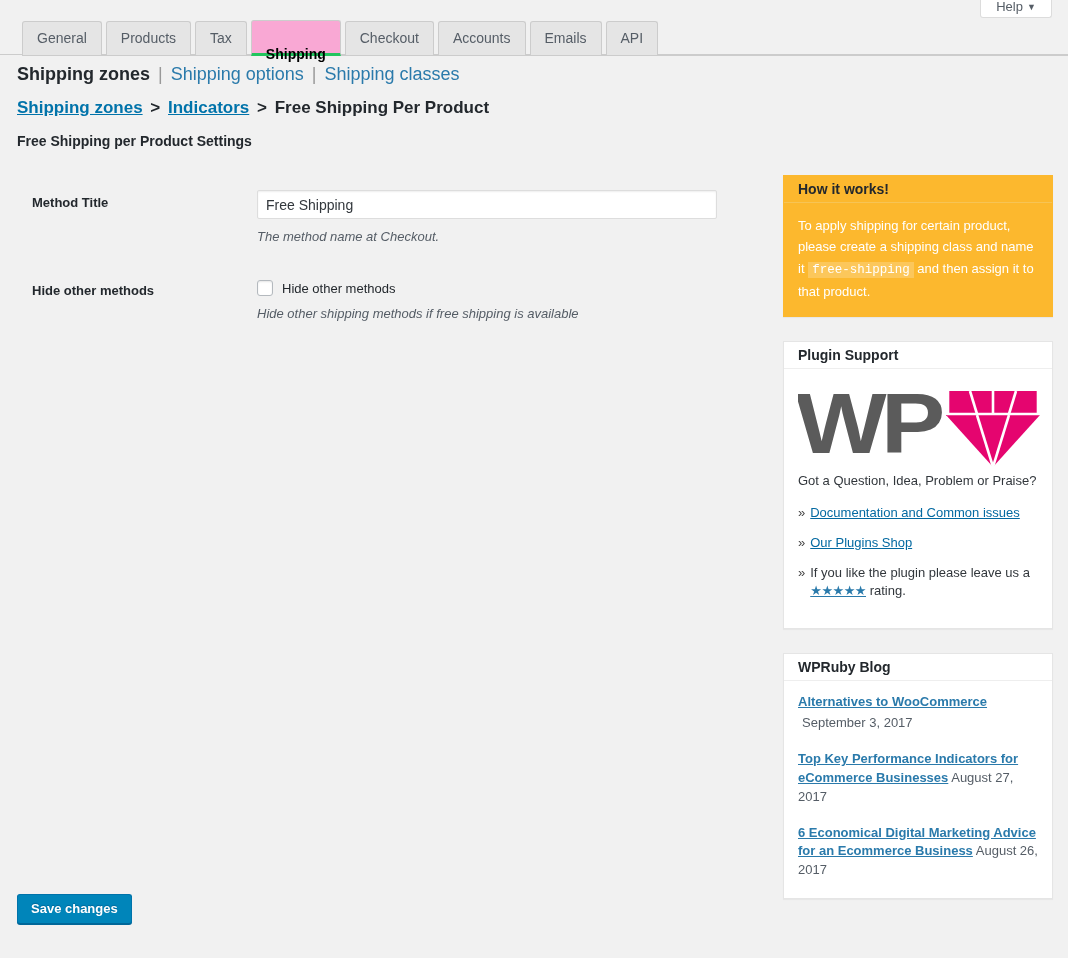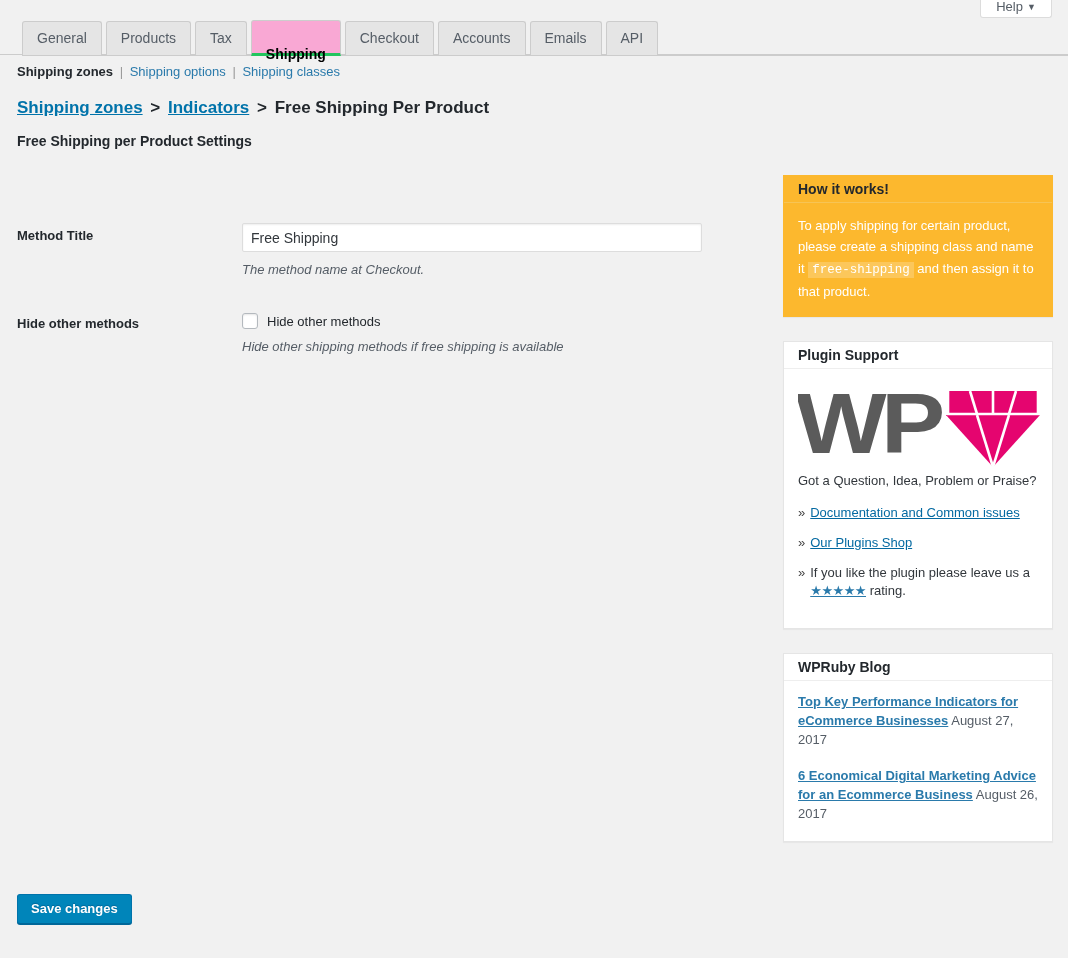--- a/index.html
+++ b/index.html
@@ -89,21 +89,21 @@
     padding-top: 25px;
     border-bottom: 3px solid #22c55e;
     margin-bottom: -1px;
   }
 
   
   #subnav {
     position: absolute;
     top: 64px;
     left: 17px;
-    font-size: 13px;
+    font-size: 18px;
     color: #555d66;
   }
   #subnav .current {
     font-weight: bold;
     color: #23282d;
   }
   #subnav .sep {
     color: #999;
     margin: 0 3px;
   }
@@ -138,23 +138,22 @@
     left: 17px;
     font-size: 14px;
     font-weight: bold;
     color: #23282d;
   }
 
   
   #form {
     position: absolute;
     top: 190px;
-    left: 17px;
+    left: 32px;
     width: 700px;
-    margin-top: 33px;
   }
   .form-row {
     display: flex;
     align-items: flex-start;
     margin-bottom: 34px;
   }
   .form-label {
     width: 225px;
     flex: 0 0 225px;
     font-size: 13px;
@@ -443,20 +442,24 @@
         </span>
       </div>
 
     </div>
   </div>
 
   <div class="panel">
     <div class="panel-head">WPRuby Blog</div>
     <div class="panel-body">
 
+      <div class="blog-item">
+        <a>Alternatives to WooCommerce</a>
+        <span class="blog-date below">September 3, 2017</span>
+      </div>
 
       <div class="blog-item">
         <a>Top Key Performance Indicators for eCommerce Businesses</a>
         <span class="blog-date">August 27, 2017</span>
       </div>
 
       <div class="blog-item">
         <a>6 Economical Digital Marketing Advice for an Ecommerce Business</a>
         <span class="blog-date">August 26, 2017</span>
       </div>

